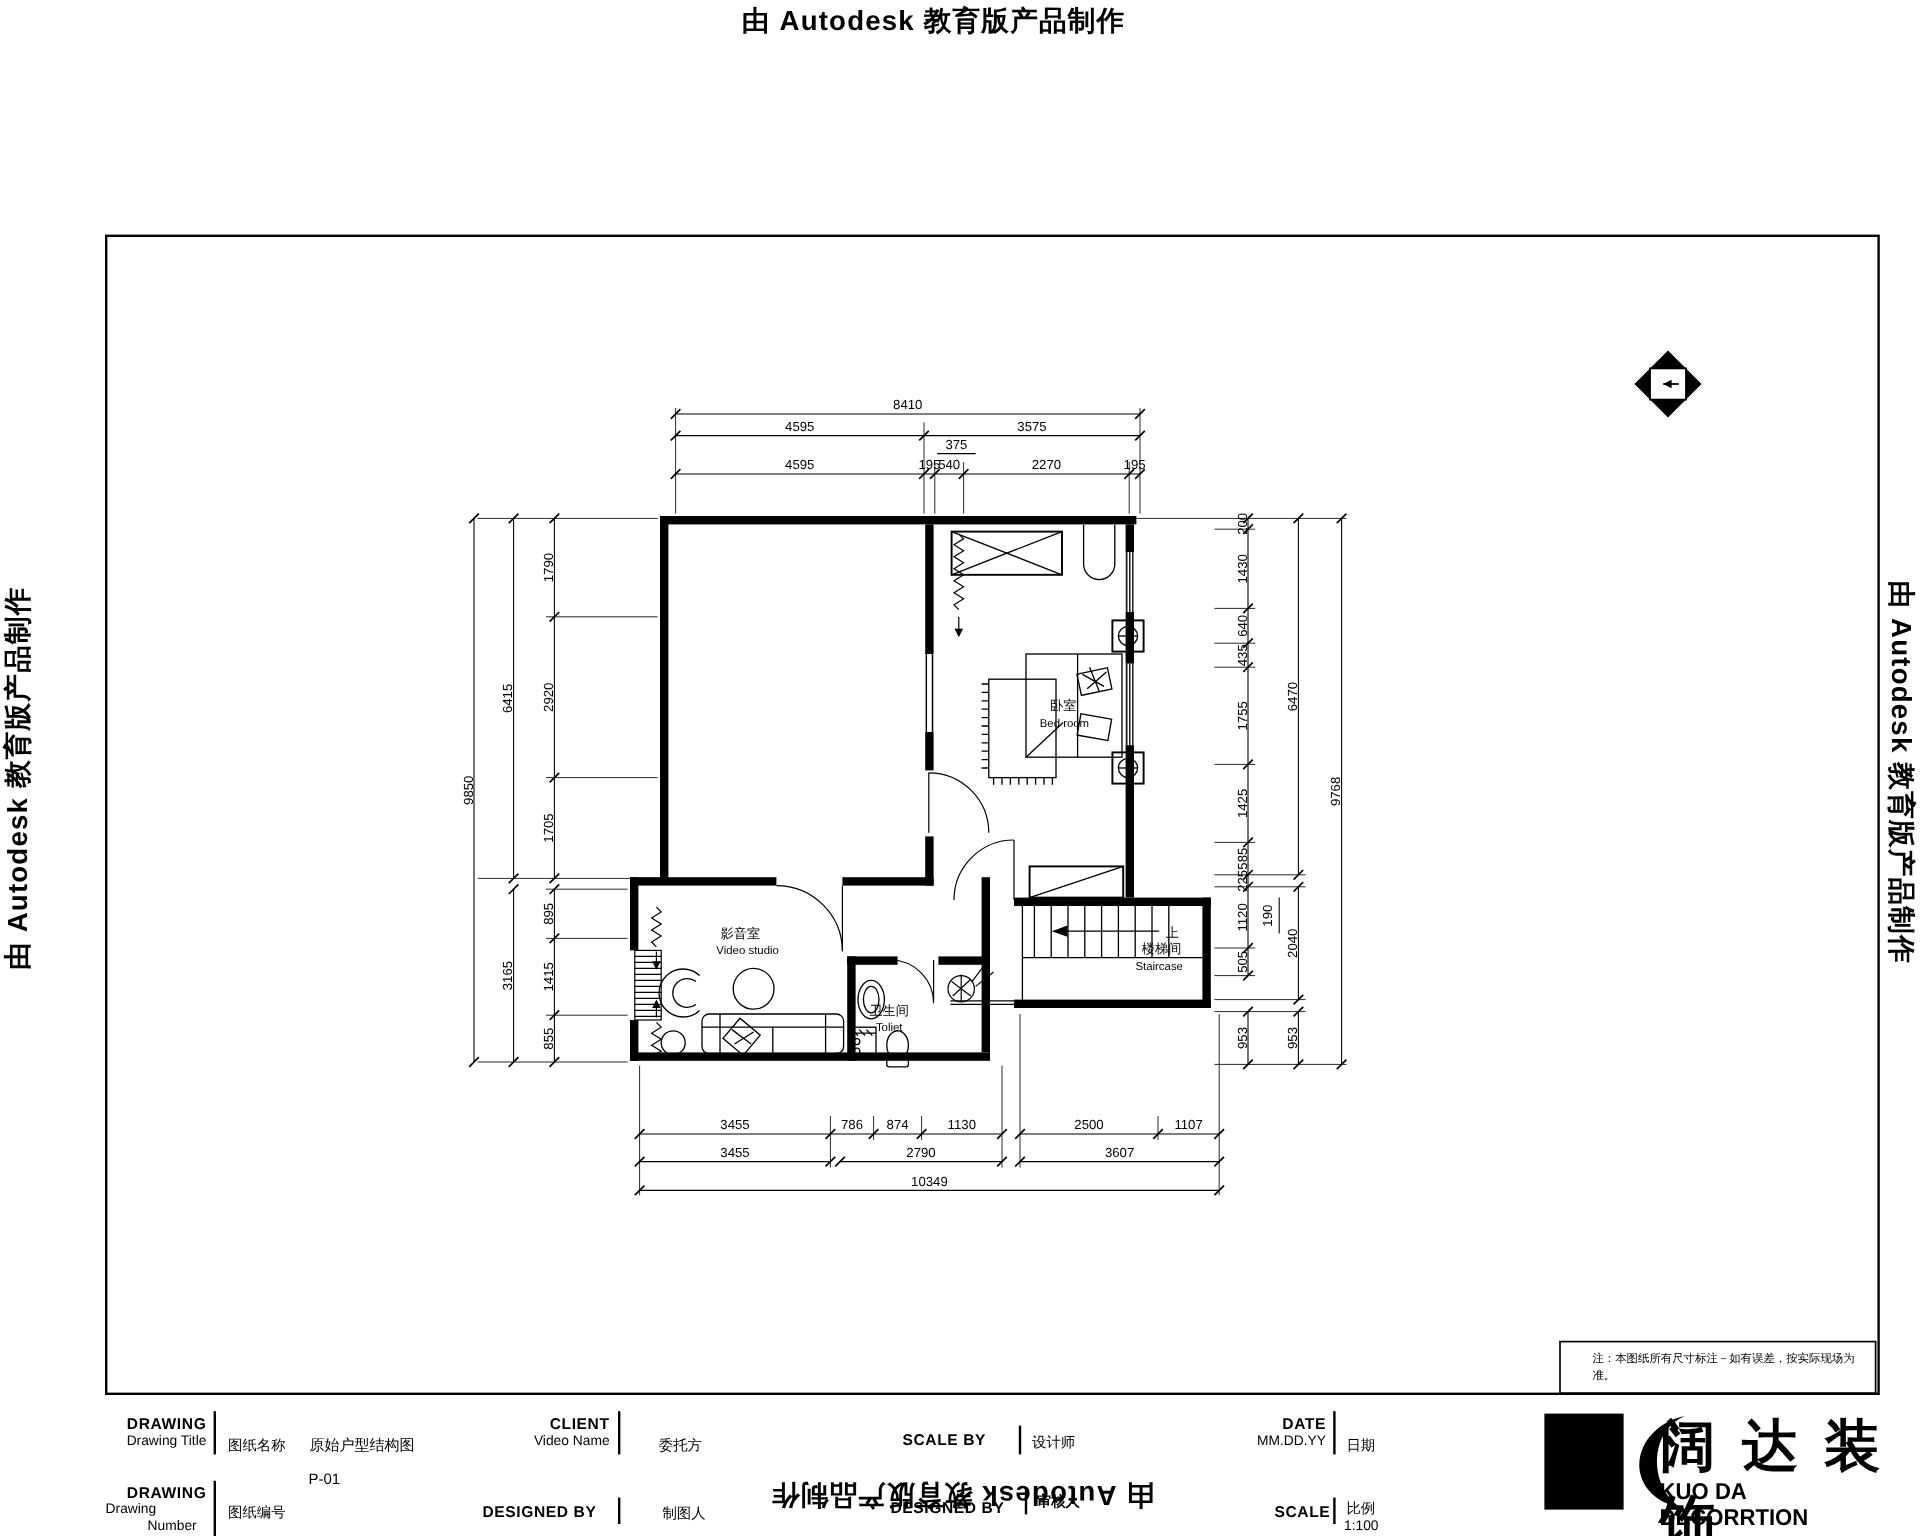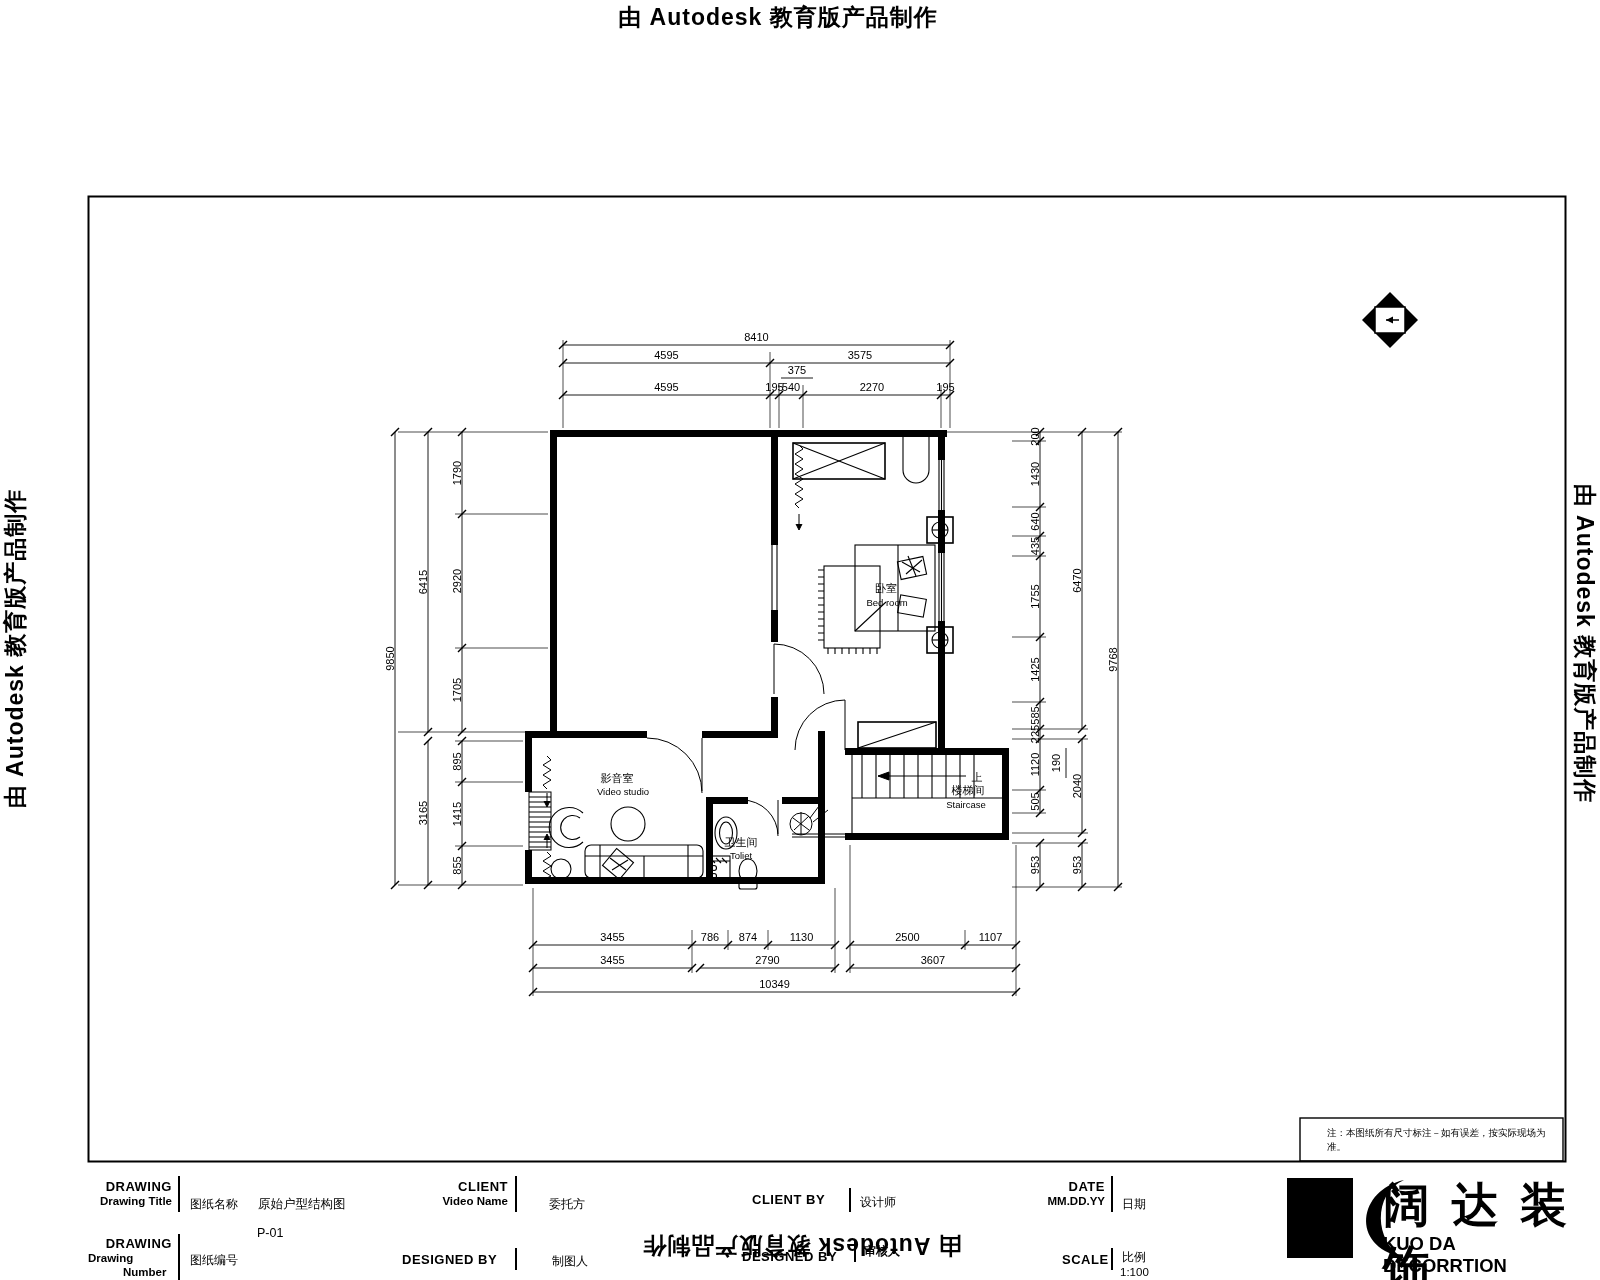--- a/index.html
+++ b/index.html
@@ -17,21 +17,21 @@
   .roomen{font-size:9.5px;fill:#000;text-anchor:middle;}
   .dimline{stroke:#000;stroke-width:0.9;}
   .tick{stroke:#000;stroke-width:1.4;}
   .ext{stroke:#000;stroke-width:0.7;}
   .thin{stroke:#000;stroke-width:1.1;fill:none;}
   .thin2{stroke:#000;stroke-width:1.6;fill:none;}
   .wall{fill:#000;}
   
   .tb{position:absolute;white-space:nowrap;}
   .tb-en{font-weight:bold;font-size:13px;letter-spacing:0.5px;}
-  .tb-en2{font-weight:bold;font-size:11.5px;}
+  .tb-en2{font-weight:normal;font-size:11.5px;}
   .tb-zh{font-size:12px;text-align:center;}
   .tb-val{font-size:12.5px;}
   .vbar{position:absolute;width:1.5px;background:#000;}
   .ralign{text-align:right;}
   #note-box{position:absolute;left:1306px;top:1126px;width:252px;font-size:9.5px;
             line-height:14px;color:#000;margin-left:21px;}
   #logo-cn{position:absolute;left:1383px;top:1174px;width:184px;font-size:47px;
            font-weight:bold;letter-spacing:0px;text-align:justify;}
   #logo-en{position:absolute;left:1383px;top:1233px;width:186px;font-size:19px;
            font-weight:bold;transform:scaleX(0.97);transform-origin:left;}
@@ -427,21 +427,21 @@
     <div class="tb tb-en2 ralign" style="left:86px;top:1195px;width:86px;">Drawing Title</div>
     <div class="vbar" style="left:178px;top:1176px;height:36px;"></div>
     <div class="tb tb-zh" style="left:190px;top:1196px;">图纸名称</div>
     <div class="tb tb-val" style="left:258px;top:1196px;">原始户型结构图</div>
 
     <div class="tb tb-en ralign" style="left:430px;top:1179px;width:78px;">CLIENT</div>
     <div class="tb tb-en2 ralign" style="left:420px;top:1195px;width:88px;">Video Name</div>
     <div class="vbar" style="left:515px;top:1176px;height:36px;"></div>
     <div class="tb tb-zh" style="left:528px;top:1196px;margin-left:21px;">委托方</div>
 
-    <div class="tb tb-en" style="left:752px;top:1192px;">CLIENT  BY</div>
+    <div class="tb tb-en" style="left:752px;top:1192px;">SCALE  BY</div>
     <div class="vbar" style="left:849px;top:1188px;height:24px;"></div>
     <div class="tb tb-zh" style="left:860px;top:1194px;">设计师</div>
 
     <div class="tb tb-en ralign" style="left:1045px;top:1179px;width:60px;">DATE</div>
     <div class="tb tb-en2 ralign" style="left:1035px;top:1195px;width:70px;">MM.DD.YY</div>
     <div class="vbar" style="left:1111px;top:1176px;height:36px;"></div>
     <div class="tb tb-zh" style="left:1122px;top:1196px;">日期</div>
 
     <div class="tb tb-en ralign" style="left:96px;top:1236px;width:76px;">DRAWING</div>
     <div class="tb tb-en2" style="left:88px;top:1252px;">Drawing</div>

